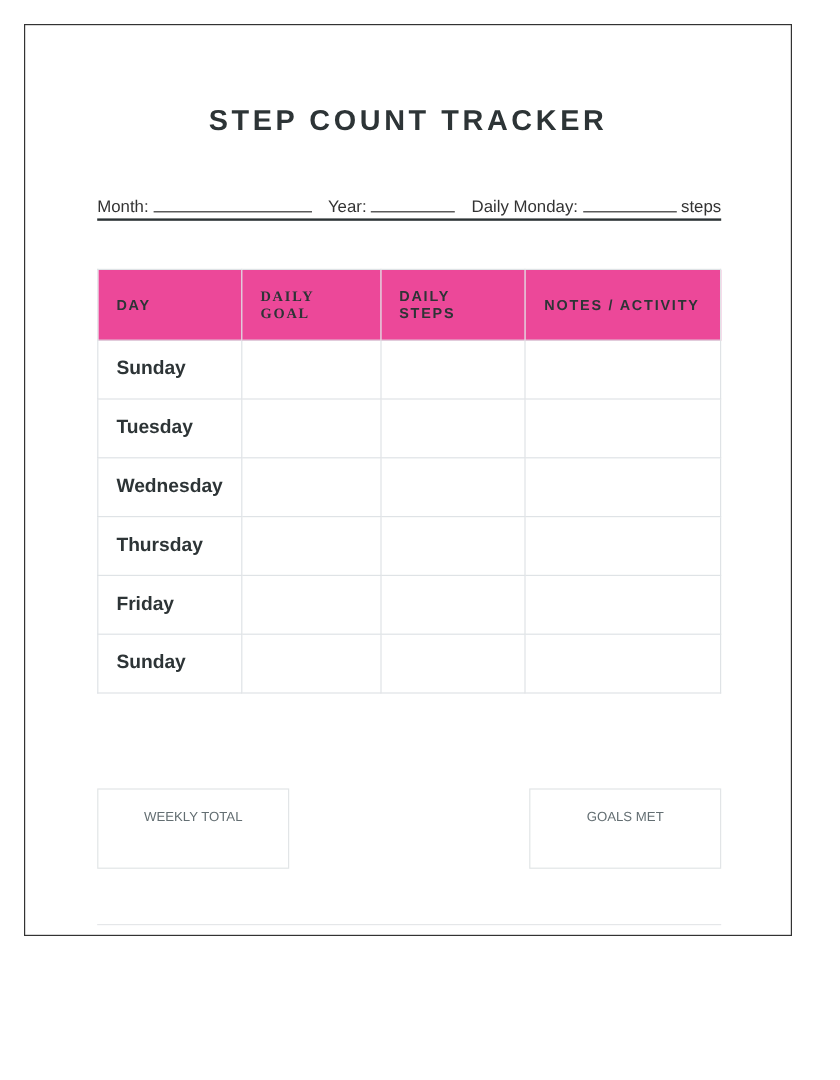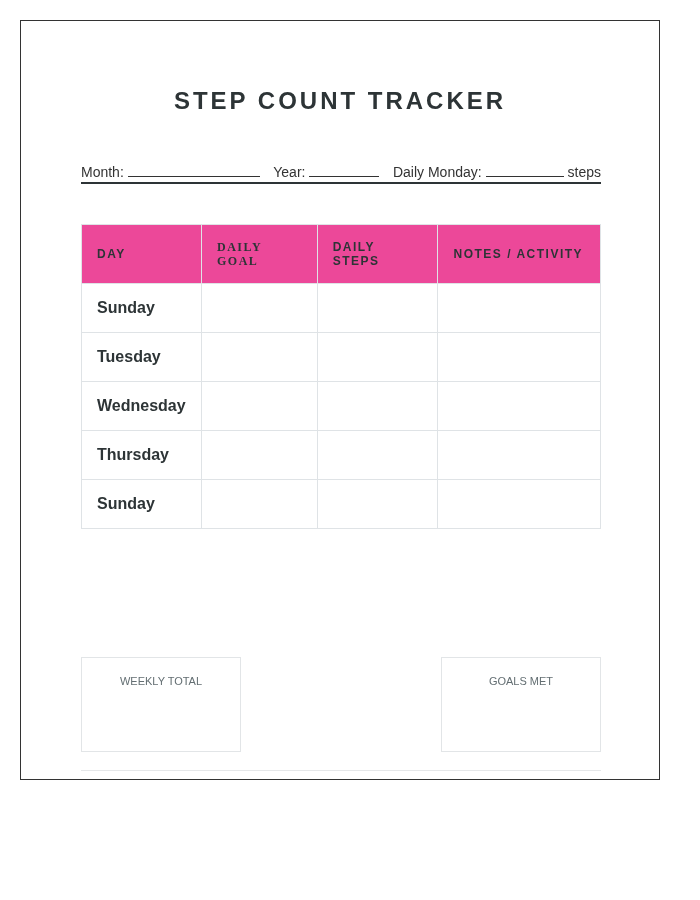--- a/index.html
+++ b/index.html
@@ -24,21 +24,21 @@
     table.tracker th, table.tracker td { border: 1px solid #dfe3e6; box-sizing: border-box; }
     table.tracker th {
       background: #ec4899; height: 59px; text-align: left; padding: 0 15px;
       font-size: 12px; font-weight: bold; letter-spacing: 1.5px; color: #2d3436; line-height: 14px;
     }
     table.tracker td { height: 49px; padding: 0 15px; }
     table.tracker td.day { font-size: 16px; font-weight: bold; color: #2d3436; }
     .col1 { width: 120px; } .col2 { width: 116px; font-family: Liberation Serif, serif; } .col3 { width: 121px; } .col4 { width: 163px; }
     .summary { position: absolute; left: 60px; top: 636px; width: 520px; display: flex; justify-content: space-between; }
     .summary .box {
-      width: 160px; height: 95px; border: 1px solid #e2e5e7; box-sizing: border-box;
+      width: 160px; height: 67px; border: 1px solid #e2e5e7; box-sizing: border-box;
       text-align: center; padding-top: 17px; font-size: 11px; color: #636e72;
     }
     .footer-line { position: absolute; left: 60px; top: 749px; width: 520px; height: 1px; background: #e5e7e9; }
   </style>
 </head>
 <body>
 
 <div class="page">
   <div class="title">STEP COUNT TRACKER</div>
 
@@ -87,20 +87,26 @@
           <td></td>
           <td></td>
       </tr>
       <tr>
         <td class="day">Thursday</td>
         <td></td>
           <td></td>
           <td></td>
       </tr>
       <tr>
+        <td class="day">Friday</td>
+        <td></td>
+          <td></td>
+          <td></td>
+      </tr>
+      <tr>
         <td class="day">Sunday</td>
         <td></td>
           <td></td>
           <td></td>
       </tr>
     </tbody>
   </table>
 
   <div class="summary">
     <div class="box"><span>WEEKLY TOTAL</span></div>

